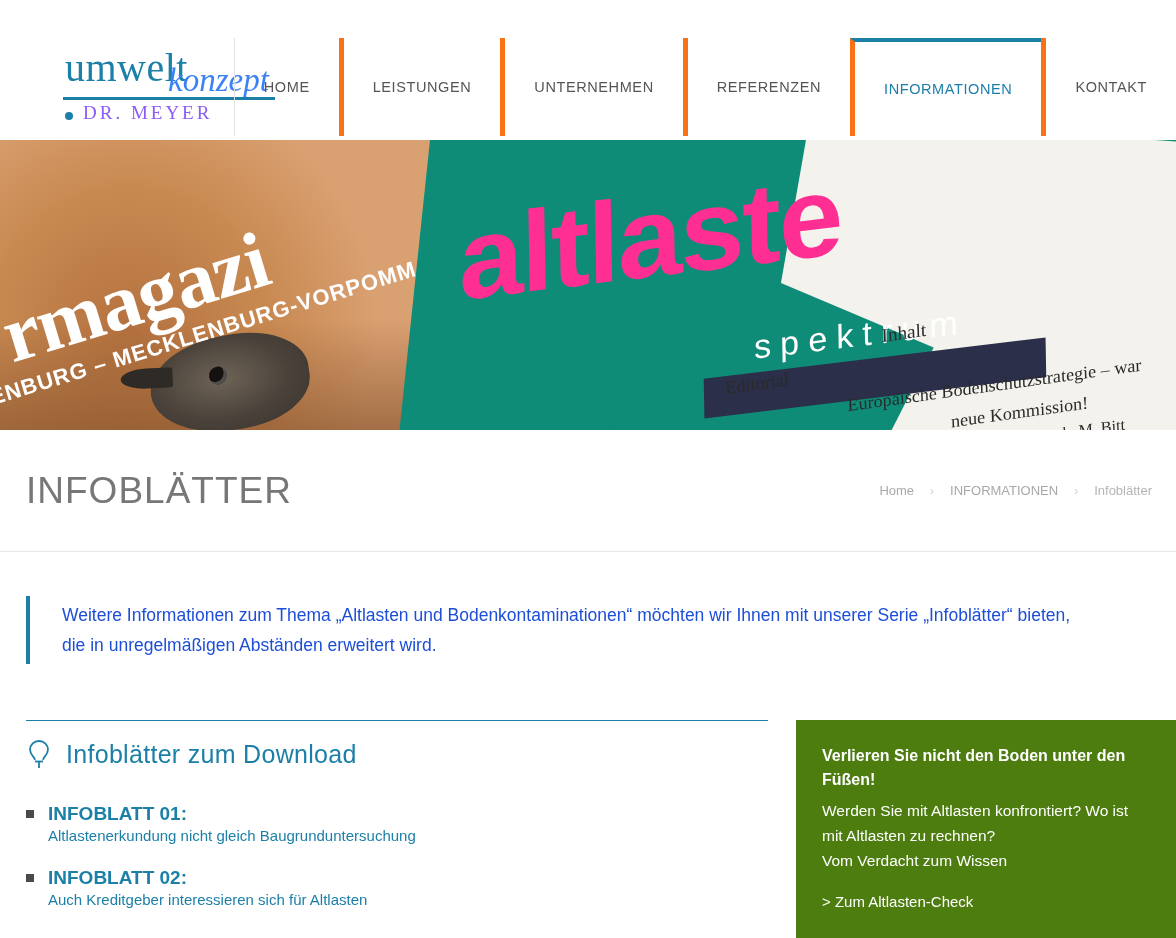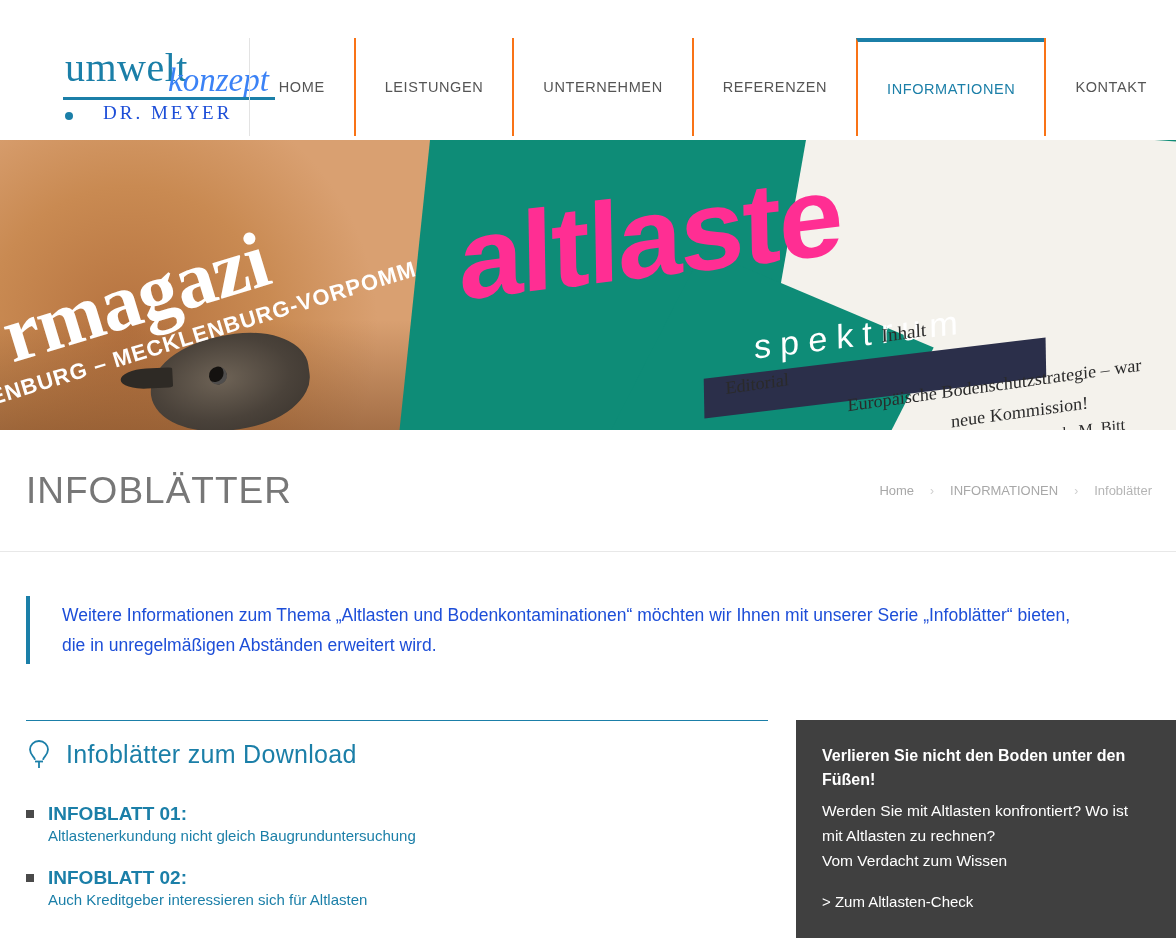--- a/index.html
+++ b/index.html
@@ -55,22 +55,21 @@
     height: 3px;
     background: #1b7fa8;
   }
   .logo-drmeyer {
     position: absolute;
     left: 28px;
     top: 74px;
     font-family: "Liberation Serif", serif;
     font-size: 19px;
     letter-spacing: 3px;
-    color: #1d4ed8;
-    margin-left: 20px;
+    color: #8b5cf6;
   }
   .logo-dot {
     position: absolute;
     left: 10px;
     top: 84px;
     width: 8px;
     height: 8px;
     background: #1b7fa8;
     border-radius: 50%;
   }
@@ -82,21 +81,21 @@
     display: flex;
     height: 98px;
   }
   .nav-item {
     font-size: 14.5px;
     color: #555555;
     letter-spacing: 0.6px;
     padding: 0 29px;
     height: 98px;
     line-height: 98px;
-    border-left: 2px solid #f97316;
+    border-left: 5px solid #f97316;
     cursor: pointer;
     white-space: nowrap;
   }
   .nav-item:first-child { border-left: 1px solid #e3e3e3; }
   .nav-item.active {
     color: #1b7fa8;
     border-top: 4px solid #1b7fa8;
     line-height: 94px;
   }
 
@@ -369,21 +368,21 @@
   .dl-sub {
     font-size: 15px;
     color: #1b7fa8;
     line-height: 22px;
     cursor: pointer;
   }
 
   
   .col-right { width: 380px; padding-top: 0; }
   .promo {
-    background: #404040;
+    background: #4d7c0f;
     color: #ffffff;
     padding: 24px 26px 28px 26px;
     width: 380px;
   }
   .promo-title {
     font-size: 16px;
     font-weight: bold;
     line-height: 24px;
     margin-bottom: 6px;
   }

